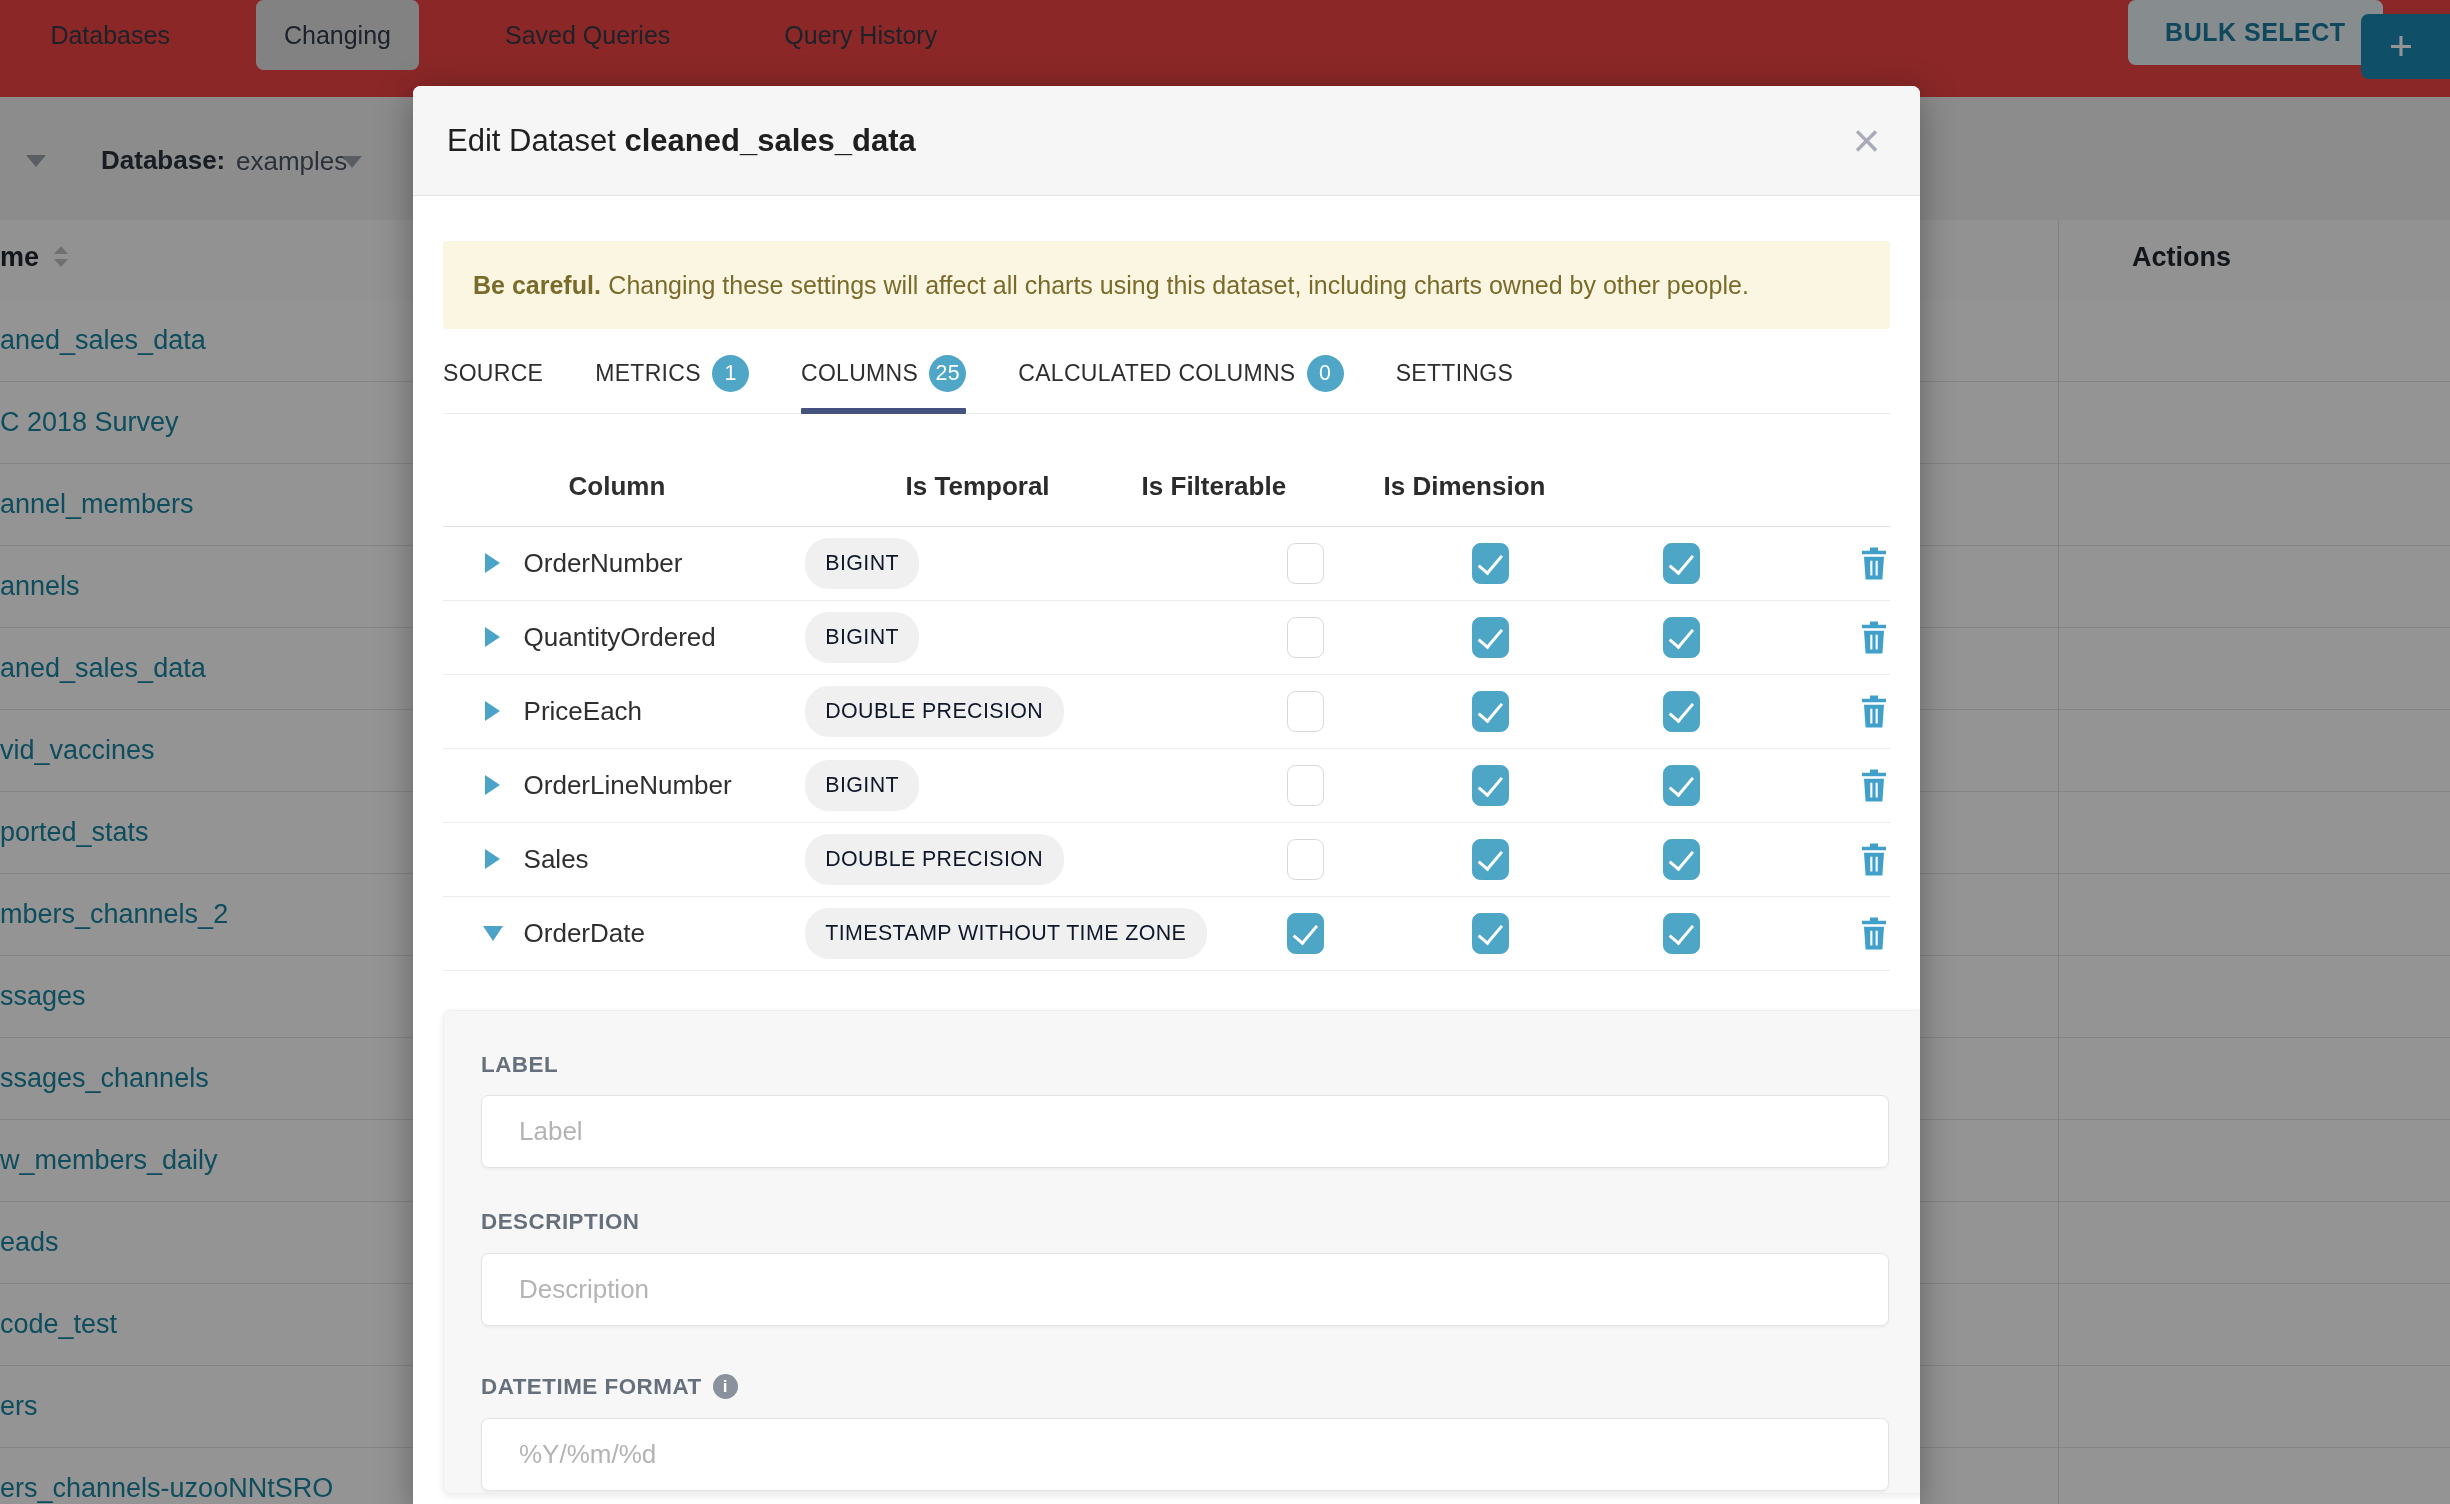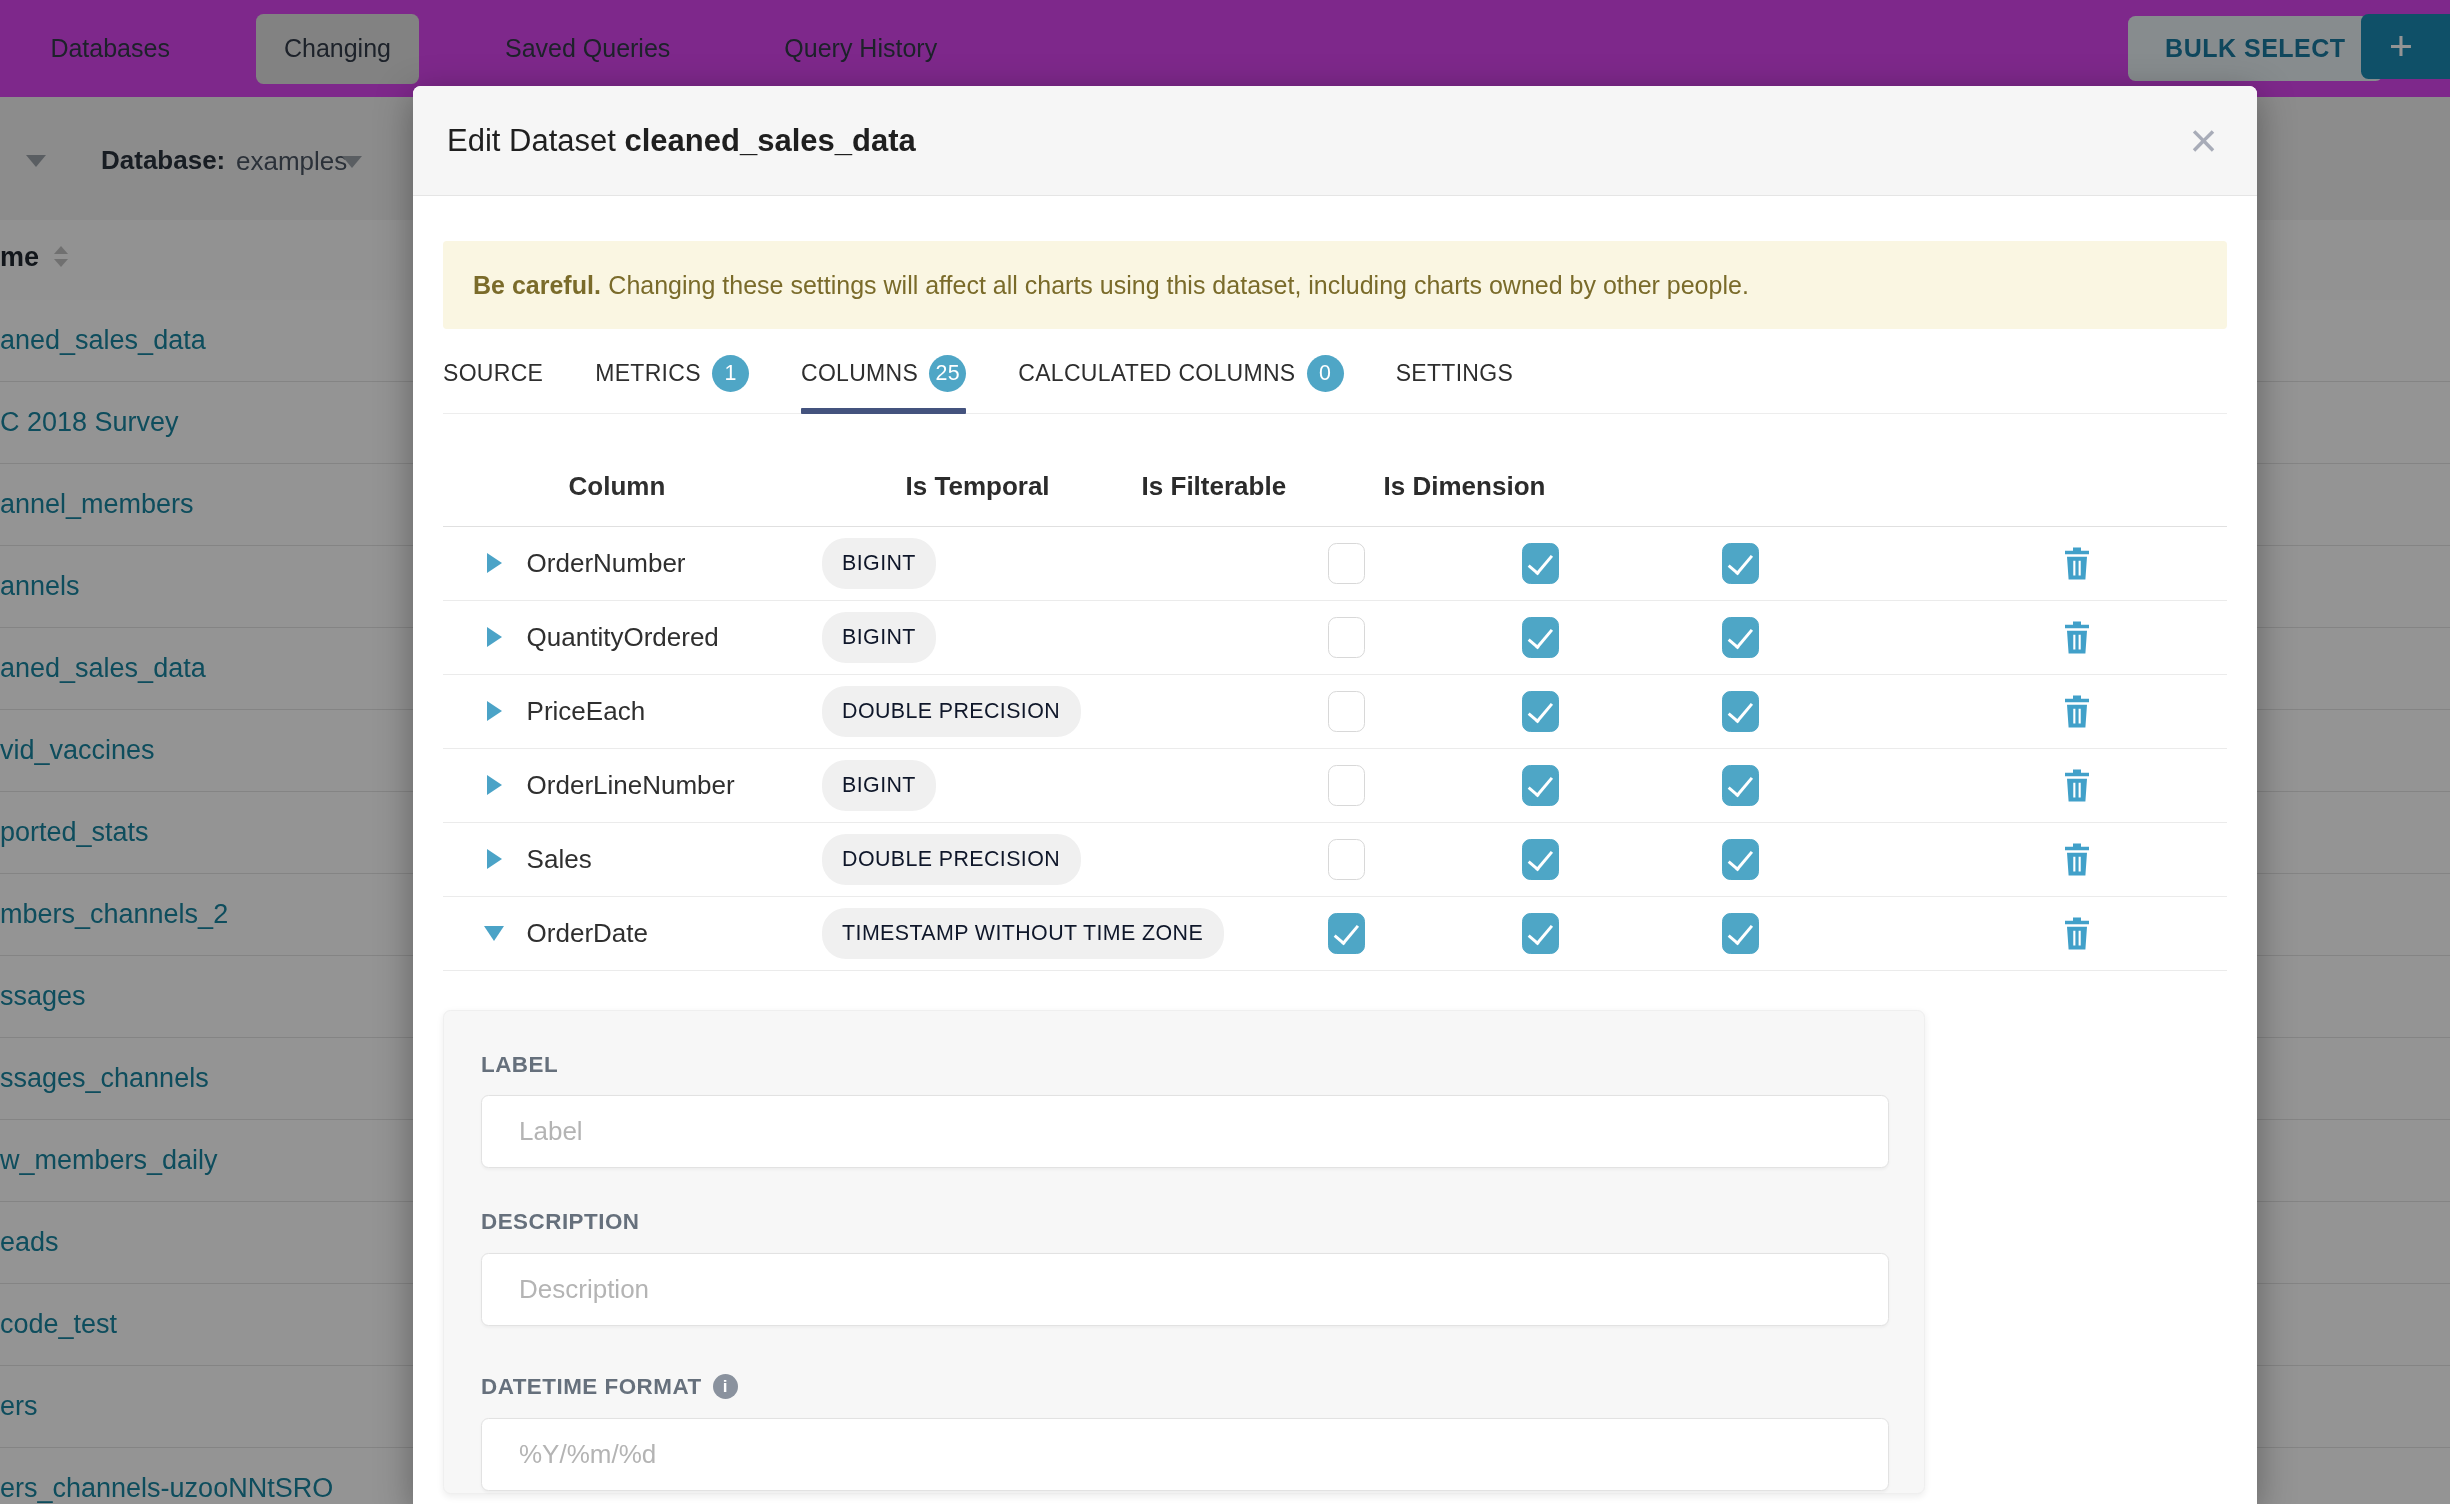--- a/index.html
+++ b/index.html
@@ -3,21 +3,21 @@
 <meta charset="utf-8">
 <style>
   * { margin:0; padding:0; box-sizing:border-box; }
   html,body { width:2450px; height:1505px; overflow:hidden;
     font-family:"Liberation Sans","DejaVu Sans",sans-serif; background:#fff; }
 
   
   .page { position:absolute; inset:0; background:#fff; }
 
   .navbar { position:absolute; left:0; top:0; right:0; height:97px;
-    background:#d946ef; display:flex; align-items:center; padding:0 22.4px; }
+    background:#ef4444; display:flex; align-items:flex-start; padding:0 22.4px; }
   .nav-item { font-size:25px; color:#323B49; margin-right:58px; padding:20.5px 28px; border-radius:7.5px; cursor:pointer; }
   .nav-item.active { background:#E0E0E0; }
   .nav-spacer { flex:1; }
   .bulk-btn { height:65px; padding:0 37px; background:#E9F1F5; color:#1A7BA0;
     font-size:25px; font-weight:700; letter-spacing:0.5px; border:none; border-radius:7.5px;
     display:flex; align-items:center; margin-right:45px; }
   .plus-btn { position:absolute; right:-17px; top:14px; width:106px; height:65px;
     background:#1A8BB3; color:#fff; font-size:41px; border:none; border-radius:7.5px;
     display:flex; align-items:center; justify-content:flex-start; padding-left:28px; }
 
@@ -37,21 +37,21 @@
   .sort-dn { border-top:8.4px solid #C2C2C2; }
   .actions-header { position:absolute; left:2132px; top:22.4px; font-size:27px; font-weight:700; color:#1F2730; }
 
   .list-rows { position:absolute; left:0; top:300px; right:0; bottom:0; overflow:hidden; background:#fff; }
   .bg-row { height:82px; border-bottom:0.9px solid #E3E3E3; display:flex; align-items:center; }
   .bg-row a { font-size:27px; color:#1985A0; text-decoration:none; }
   .col-divider { position:absolute; left:2058px; top:220px; bottom:0; width:0.9px; background:#DFDFDF; }
 
   
   .overlay { position:absolute; inset:0; background:rgba(0,0,0,0.42); }
-  .modal { position:absolute; left:413px; top:86px; width:1844px; height:calc(100% - 86px);
+  .modal { position:absolute; left:413px; top:86px; width:1507px; height:calc(100% - 86px);
     background:#fff; border-radius:7.5px 7.5px 0 0; box-shadow:0 9.3px 37px rgba(0,0,0,0.35); overflow:hidden; }
 
   .modal-header { height:110px; background:#F6F6F6; border-bottom:0.9px solid #E5E5E5;
     border-radius:7.5px 7.5px 0 0; display:flex; align-items:center; padding:0 34px; }
   .modal-title { font-size:31px; color:#1F1F1F; font-weight:400; }
   .modal-title b { font-weight:700; }
   .modal-close { margin-left:auto; background:none; border:none; font-size:48px; line-height:1;
     color:#A8ACB8; cursor:pointer; padding:0 5.6px; }
 
   .modal-body { padding:0 30px; }

